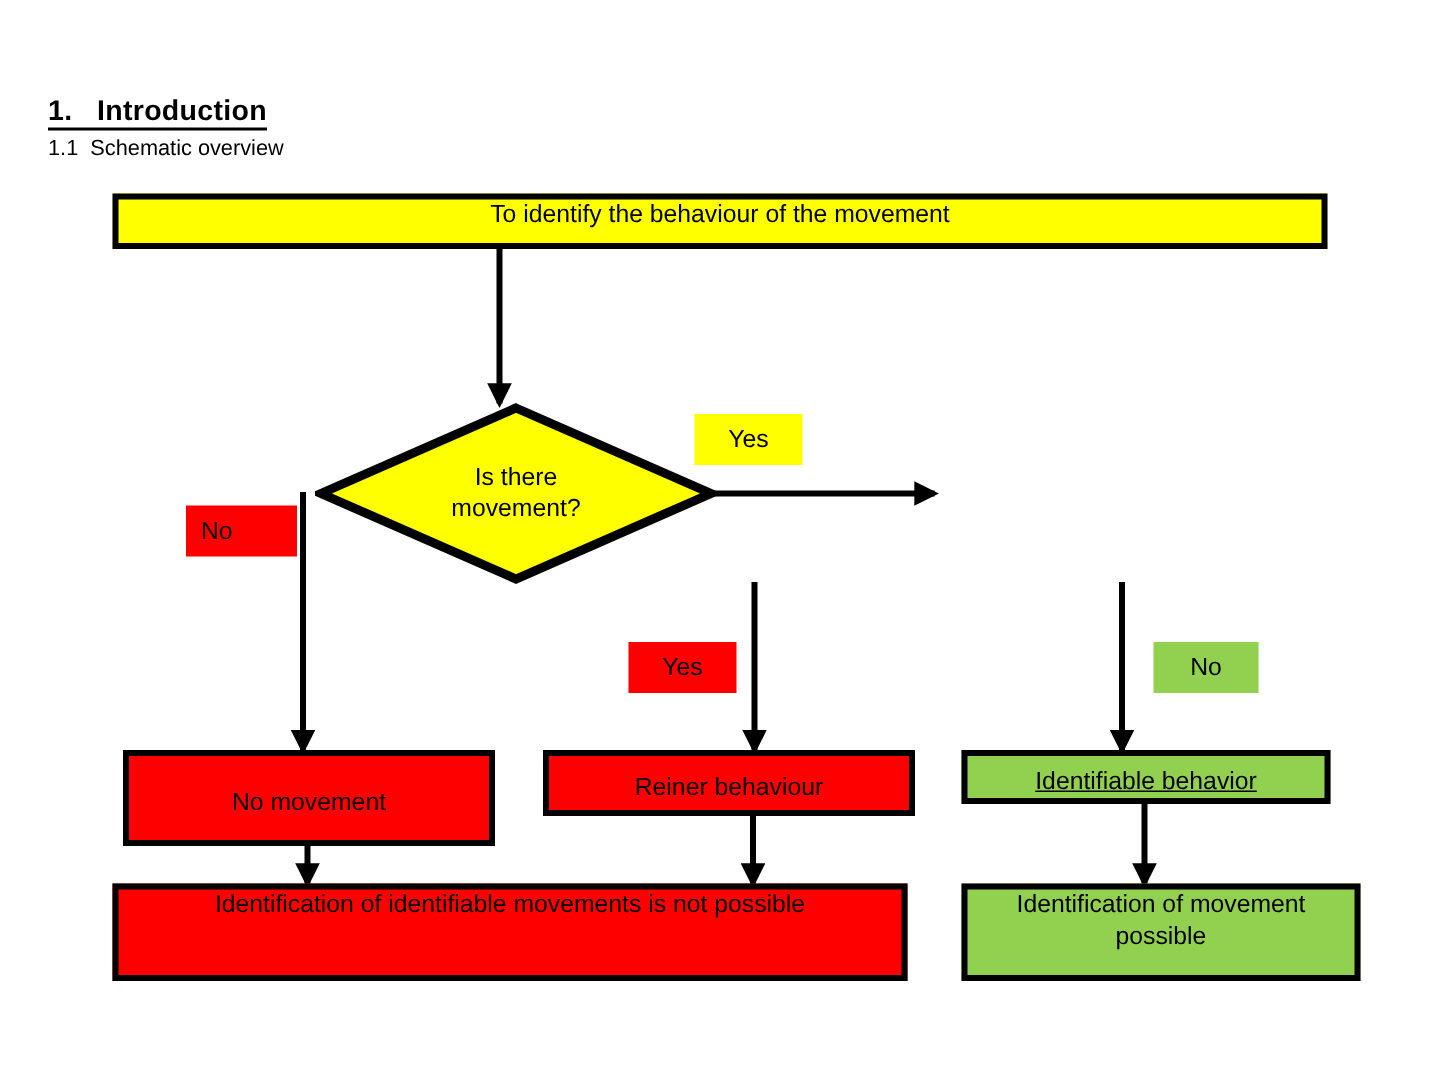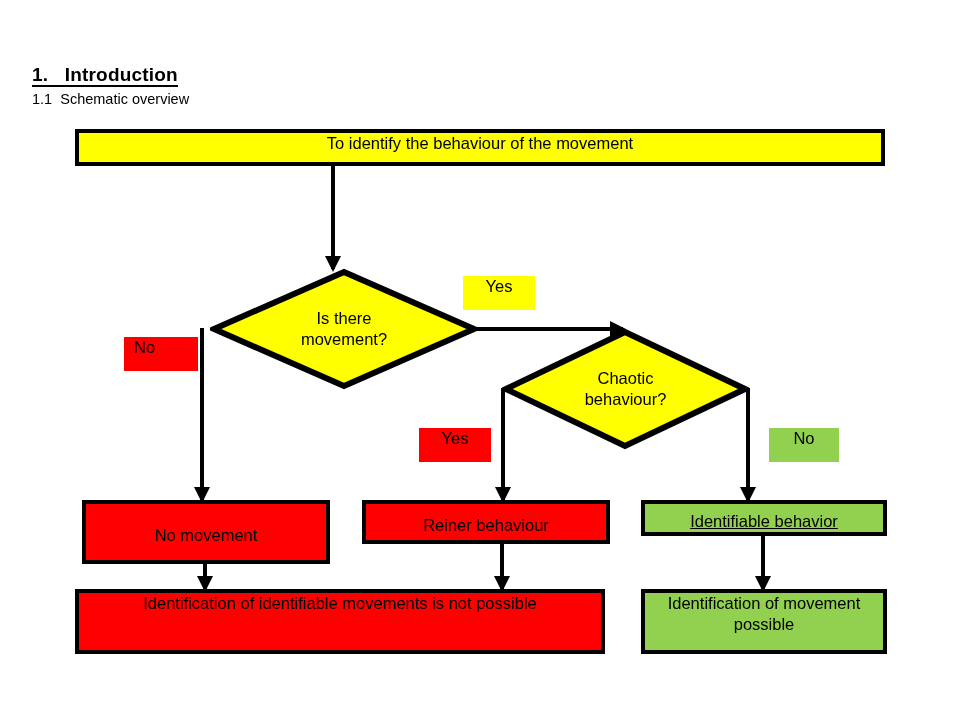--- a/index.html
+++ b/index.html
@@ -64,20 +64,21 @@
   .node.center-v { align-items: flex-start; padding-top: 0; }
   .fill-yellow { background: #ffff00; }
   .fill-red    { background: #ff0000; }
   .fill-green  { background: #92d050; }
 
   
   .edge-label {
     position: absolute;
     box-sizing: border-box;
     display: flex;
+    align-items: center;
     justify-content: center;
     font-size: 16.5px;
     line-height: 20px;
     z-index: 5;
   }
   .edge-label.left-align { justify-content: flex-start; padding-left: 10px; }
 
   
   .diamond {
     position: absolute;
@@ -159,27 +160,20 @@
   </div>
 
   <div class="diamond" style="left:210px; top:232px; width:268px; height:122px;">
     <svg width="268" height="122" viewBox="0 0 268 122">
       <polygon points="134,4 264,61 134,118 4,61" fill="#ffff00" stroke="#000000" stroke-width="6"></polygon>
     </svg>
     <div class="dlabel">Is there
 movement?</div>
   </div>
 
-  <div class="diamond" style="left:502px; top:292px; width:247px; height:122px;">
-    <svg width="247" height="122" viewBox="0 0 247 122">
-      <polygon points="123,4 243,61 123,118 4,61" fill="#ffff00" stroke="#000000" stroke-width="6"></polygon>
-    </svg>
-    <div class="dlabel">Chaotic
-behaviour?</div>
-  </div>
 
   <div class="edge-label fill-yellow" style="left:463px; top:240px; width:72px; height:34px;">
     <span>Yes</span>
   </div>
 
   <div class="edge-label fill-red left-align" style="left:124px; top:301px; width:74px; height:34px;">
     <span>No</span>
   </div>
 
   <div class="edge-label fill-red" style="left:419px; top:392px; width:72px; height:34px;">
@@ -199,18 +193,18 @@
   </div>
 
   <div class="node fill-green" style="left:641px; top:464px; width:246px; height:36px;text-decoration:underline;">
     <span>Identifiable behavior</span>
   </div>
 
   <div class="node fill-red center-v" style="left:75px; top:553px; width:530px; height:65px;">
     <span style="display:block; width:480px;">Identification of identifiable movements is not possible</span>
   </div>
 
-  <div class="node fill-green center-v" style="left:641px; top:553px; width:246px; height:65px;">
+  <div class="node fill-green center-v" style="left:641px; top:553px; width:266px; height:65px;">
     <span style="display:block; width:200px;">Identification of movement possible</span>
   </div>
 
 
 </div>
 
 </body></html>

